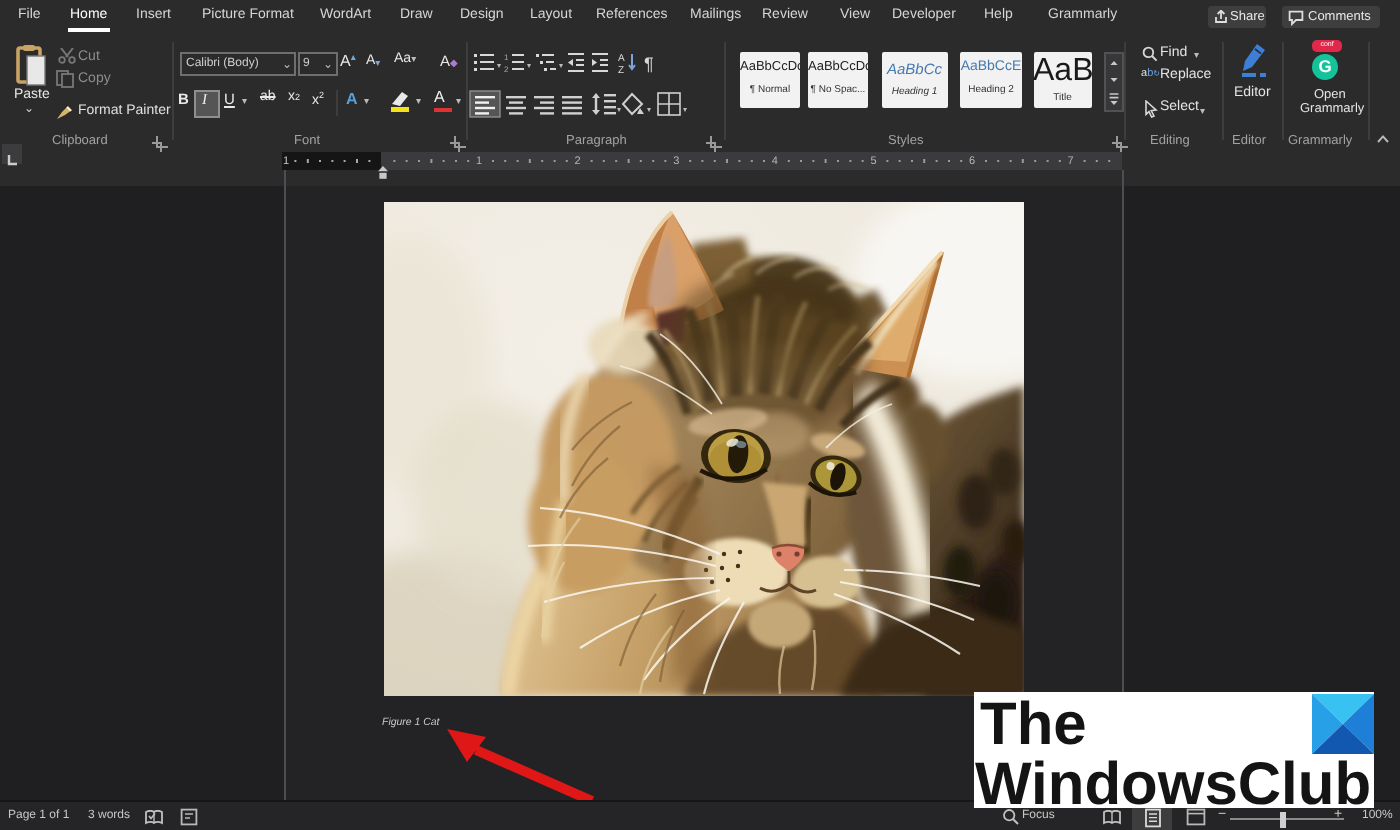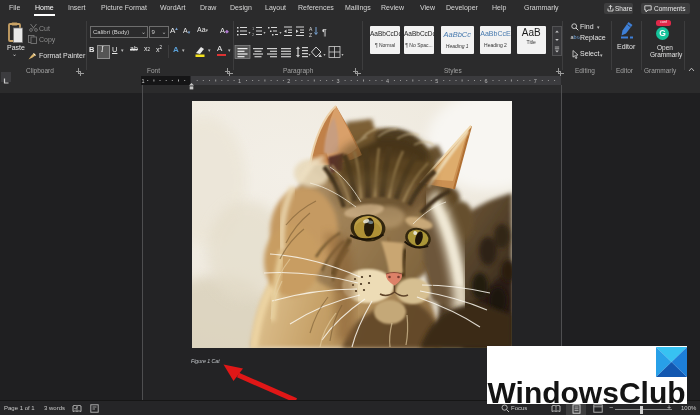--- a/index.html
+++ b/index.html
@@ -248,21 +248,21 @@
   </div>
   <div class="card" style="left:440.5px;top:9px;width:33.5px;height:27.5px;font-style:italic;">
     <div style="font-size:7.5px;color:#4679ae;margin-top:3.5px;white-space:nowrap;">AaBbCс</div>
     <div style="font-size:5px;color:#333;margin-top:4px;white-space:nowrap;">Heading 1</div>
   </div>
   <div class="card" style="left:480px;top:9px;width:31px;height:27.5px;">
     <div style="font-size:7px;color:#4679ae;margin-top:4px;white-space:nowrap;">AaBbCcE</div>
     <div style="font-size:5px;color:#333;margin-top:4.5px;white-space:nowrap;">Heading 2</div>
   </div>
   <div class="card" style="left:516.5px;top:9px;width:29.5px;height:27.5px;">
-    <div style="font-size:10px;color:#1a1a1a;margin-top:1px;white-space:nowrap;">AaB</div>
+    <div style="font-size:16px;color:#1a1a1a;margin-top:1px;white-space:nowrap;">AaB</div>
     <div style="font-size:5px;color:#333;margin-top:1px;white-space:nowrap;">Title</div>
   </div>
   <div class="abs" style="left:552px;top:9px;width:8px;height:27.5px;background:#37373a;border:1px solid #525254;">
     <svg class="abs" width="8" height="27" viewBox="0 0 8 27" style="left:0;top:0;">
       <path d="M2.2 5.5 L4 3.5 L5.8 5.5 Z" fill="#c8c8c8"></path>
       <path d="M2.2 12 L4 14 L5.8 12 Z" fill="#c8c8c8"></path>
       <path d="M1.8 20 L6.2 20 M1.8 21.8 L6.2 21.8" stroke="#c8c8c8" stroke-width="0.8"></path>
       <path d="M2.2 23.5 L4 25.5 L5.8 23.5 Z" fill="#c8c8c8"></path>
     </svg>
   </div>
@@ -648,20 +648,21 @@
     <path d="M0.8 2.8 L9.2 2.8" stroke="#b8b8b8" stroke-width="0.8"></path>
   </svg>
   <div class="abs" style="left:609px;top:2.5px;font-size:7px;color:#c8c8c8;">−</div>
   <div class="abs" style="left:615px;top:7.5px;width:57px;height:1px;background:#8a8a8a;"></div>
   <div class="abs" style="left:640px;top:4.5px;width:3px;height:8px;background:#d0d0d0;"></div>
   <div class="abs" style="left:667px;top:3px;font-size:7px;color:#c8c8c8;">+</div>
   <div class="abs" style="left:681px;top:4px;font-size:6px;color:#c8c8c8;">100%</div>
 </div>
 
 <div class="abs" id="logo" style="left:486.5px;top:345.5px;width:200px;height:58px;background:#ffffff;">
+  <div class="abs" style="left:3.5px;top:0.5px;font-size:30px;font-weight:bold;color:#141414;">The</div>
   <div class="abs" style="left:1px;top:30px;font-size:30px;font-weight:bold;color:#141414;">WindowsClub</div>
   <svg class="abs" width="31" height="30" viewBox="0 0 31 30" style="left:169px;top:1px;">
     <path d="M0 0 L31 0 L15.5 15 Z" fill="#37c2f2"></path>
     <path d="M0 0 L15.5 15 L0 30 Z" fill="#28a0e8"></path>
     <path d="M31 0 L31 30 L15.5 15 Z" fill="#1d7fd8"></path>
     <path d="M0 30 L31 30 L15.5 15 Z" fill="#1257b0"></path>
   </svg>
 </div>
 
 </body></html>

